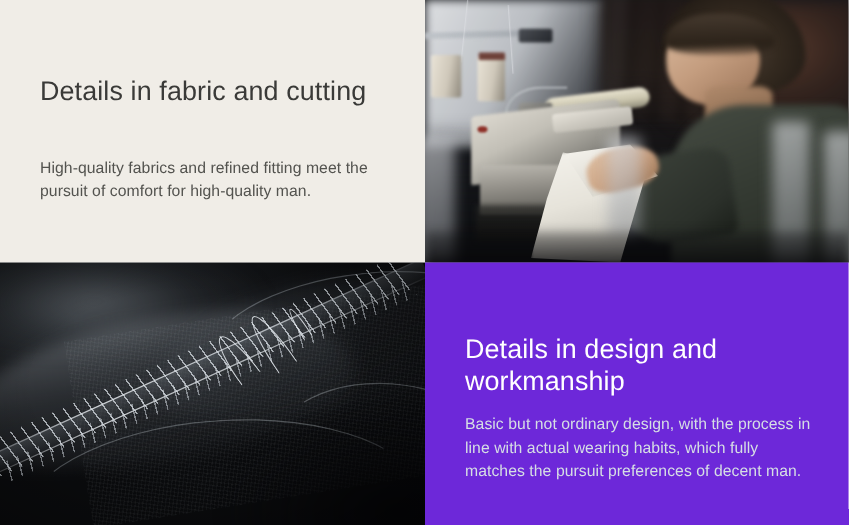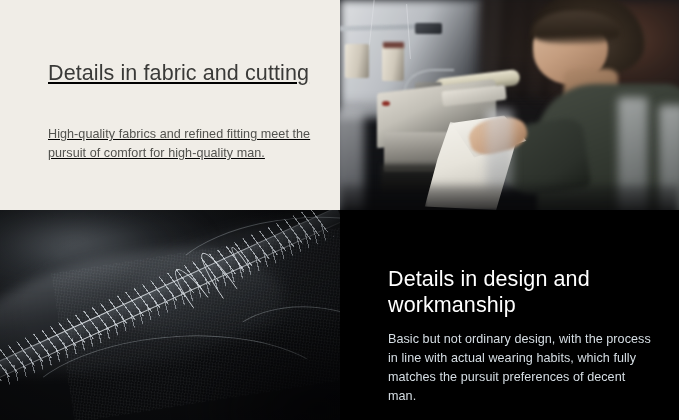--- a/index.html
+++ b/index.html
@@ -28,23 +28,22 @@
   
   .cell {
     position: relative;
     overflow: hidden;
   }
   .cell-cream {
     background: #F0EDE7;
   }
   .text-block {
     position: absolute;
-    left: 48px;
+    left: 32px;
     right: 26px;
-    text-decoration: underline;
   }
   .tl-text { top: 60px; }
   .heading {
     margin: 0;
     font-weight: 400;
     letter-spacing: 0.1px;
   }
   .heading-dark {
     font-size: 21.5px;
     line-height: 26px;
@@ -54,21 +53,21 @@
     margin: 12px 0 0 0;
     font-size: 12.6px;
     line-height: 19px;
     font-weight: 400;
     letter-spacing: 0.05px;
   }
   .body-dark { color: #53534F; margin-top: 39px; }
 
   
   .cell-blue {
-    background: #000000;
+    background: #6d28d9;
   }
   .br-text { top: 56px; }
   .heading-light {
     font-size: 21.5px;
     line-height: 26px;
     color: #FFFFFF;
   }
   .body-light { color: #D6DEE4; }
 
   

